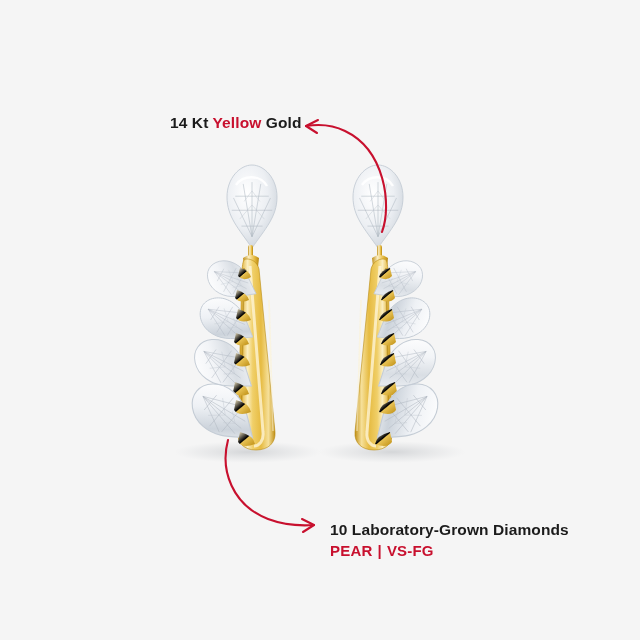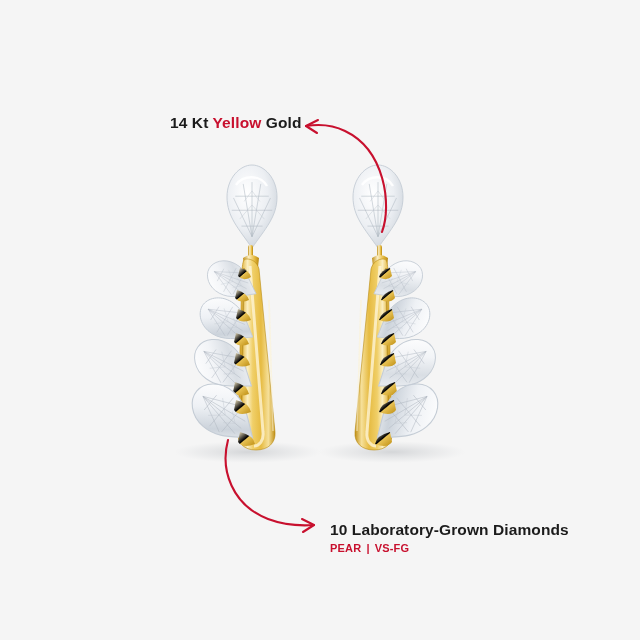--- a/index.html
+++ b/index.html
@@ -37,21 +37,21 @@
     font-size: 15.5px;
     font-weight: 600;
     letter-spacing: 0.1px;
     white-space: nowrap;
   }
   .callout .accent { color: #c8102e; }
   .callout .sub {
     display: block;
     color: #c8102e;
     font-weight: 600;
-    font-size: 11px;
+    font-size: 15px;
     letter-spacing: 0.2px;
   }
   .callout .sep {
     display: inline-block;
     padding: 0 5px;
     color: #c8102e;
   }
   #callout-gold { left: 170px; top: 113px; }
   #callout-diamonds { left: 330px; top: 509px; margin-top: 11px; }
 </style>

